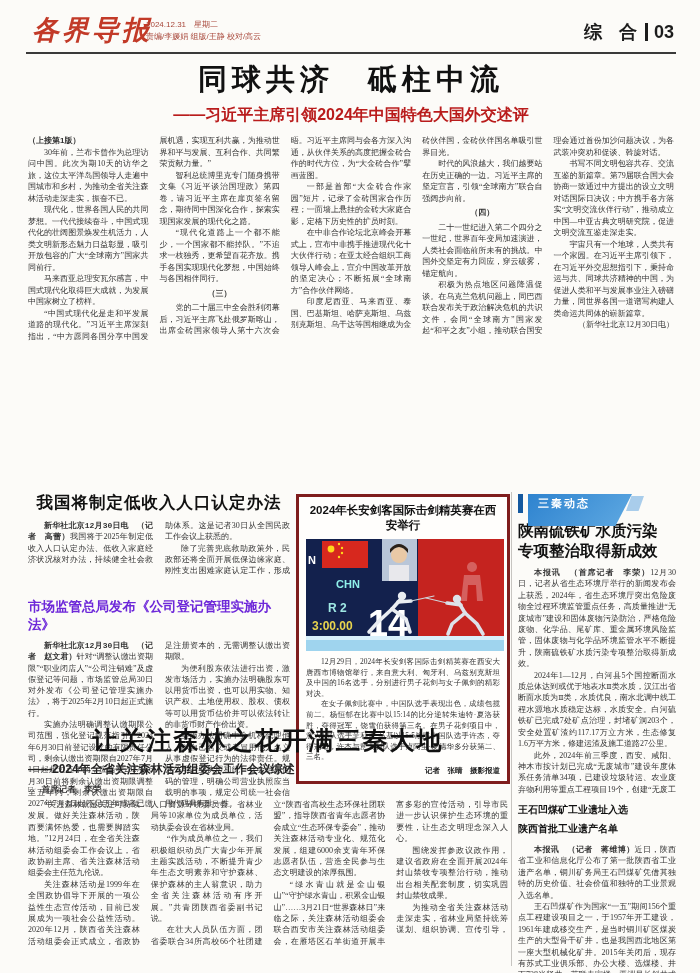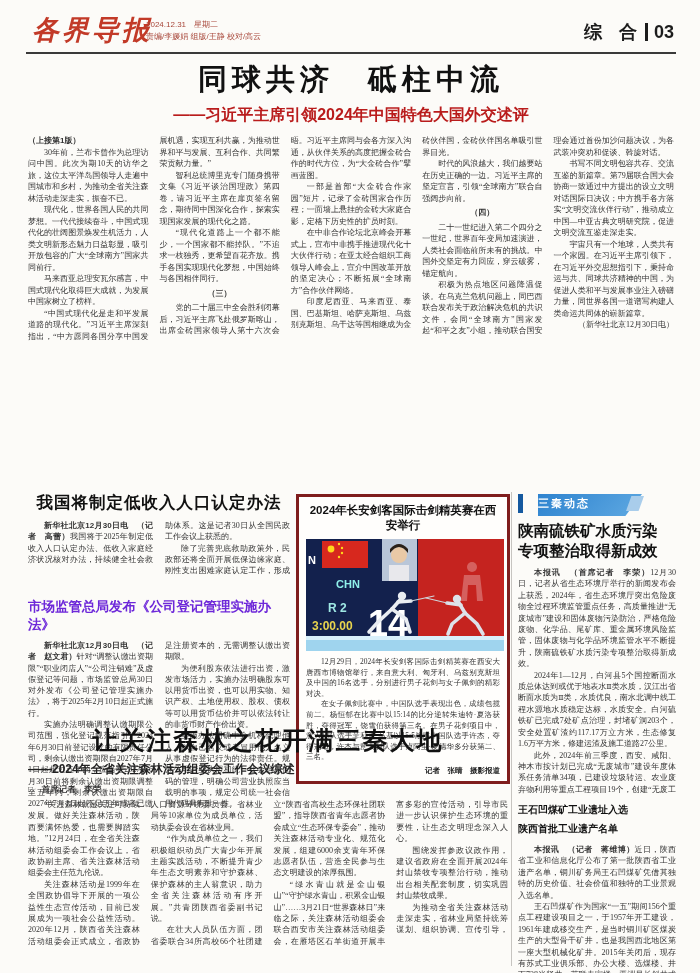--- a/index.html
+++ b/index.html
@@ -13,21 +13,21 @@
     font-family:"Liberation Sans",sans-serif;}
   .section-page{position:absolute;right:26px;top:20px;display:flex;align-items:center;
     font-family:"Liberation Sans",sans-serif;font-weight:bold;color:#1c1c1c;}
   .section-page .sec{font-size:18px;letter-spacing:6px;}
   .section-page .bar{width:3px;height:18px;background:#1c1c1c;margin:0 6px 0 2px;}
   .section-page .num{font-size:18px;}
   .head-rule{position:absolute;left:26px;right:24px;top:52px;height:2px;background:#3a3a3a;}
 
   
   .para{margin:0;text-indent:2em;text-align:justify;}
-  .para b{font-family:Liberation Sans, sans-serif;}
+  .para b{font-family:Liberation Mono, monospace;}
   .sec-mark{text-indent:0;text-align:center;font-weight:bold;font-family:"Liberation Sans",sans-serif;margin:3px 0;}
   .jump-mark{text-indent:0;font-weight:bold;font-family:"Liberation Sans",sans-serif;}
   .signoff{text-align:right;text-indent:0;}
 
   
   .lead{position:absolute;left:28px;top:58px;width:646px;}
   .lead h1{margin:2px 0 0;text-align:center;font-family:"Liberation Sans",sans-serif;
     font-size:29px;letter-spacing:5px;color:#111;}
   .lead .sub{text-align:center;font-family:"Liberation Sans",sans-serif;font-size:16px;
     color:#b91c1c;margin-top:5px;font-weight:600;}
@@ -53,23 +53,23 @@
   .photo-box svg{display:block;}
   .pcaption{margin-top:6px;font-size:7.5px;line-height:10.6px;color:#333;}
   .pcredit{margin-top:3px;font-size:7.5px;text-align:right;font-weight:bold;
     font-family:"Liberation Sans",sans-serif;color:#222;}
 
   
   .side-rule{position:absolute;left:511px;top:492px;height:474px;width:1px;background:#c6c4c0;}
   .sidebar{position:absolute;left:518px;top:494px;width:158px;}
   .tag{position:relative;height:19px;margin-bottom:8px;}
   .tag .tag-bar{position:absolute;left:0;top:0;width:5px;height:19px;background:#15599f;}
-  .tag .tag-body{position:absolute;left:20px;top:0;width:104px;height:22px;background:linear-gradient(135deg,#2e83cf,#5fa9e2);
+  .tag .tag-body{position:absolute;left:10px;top:0;width:104px;height:32px;background:linear-gradient(135deg,#2e83cf,#5fa9e2);
     clip-path:polygon(0 0,100% 0,84% 100%,0 100%);color:#fff;font-family:"Liberation Sans",sans-serif;
-    font-weight:bold;font-size:11px;line-height:19px;box-sizing:border-box;letter-spacing:2px;}
+    font-weight:bold;font-size:11px;line-height:19px;padding-left:10px;box-sizing:border-box;letter-spacing:2px;}
   .tag .tag-slash{position:absolute;left:108px;top:2px;width:18px;height:15px;background:#a9cdeb;
     clip-path:polygon(30% 0,100% 0,70% 100%,0 100%);}
   .sidebar h2{margin:2px 0 6px;font-family:"Liberation Sans",sans-serif;font-size:15.5px;
     line-height:20px;color:#111;}
   .side-body{font-size:8px;line-height:11.4px;color:#333;height:228px;overflow:hidden;}
 
   
   .forest{position:absolute;left:28px;top:724px;width:480px;}
   .forest h1{margin:0;text-align:center;font-family:"Liberation Sans",sans-serif;
     font-size:25px;letter-spacing:2px;color:#111;}

